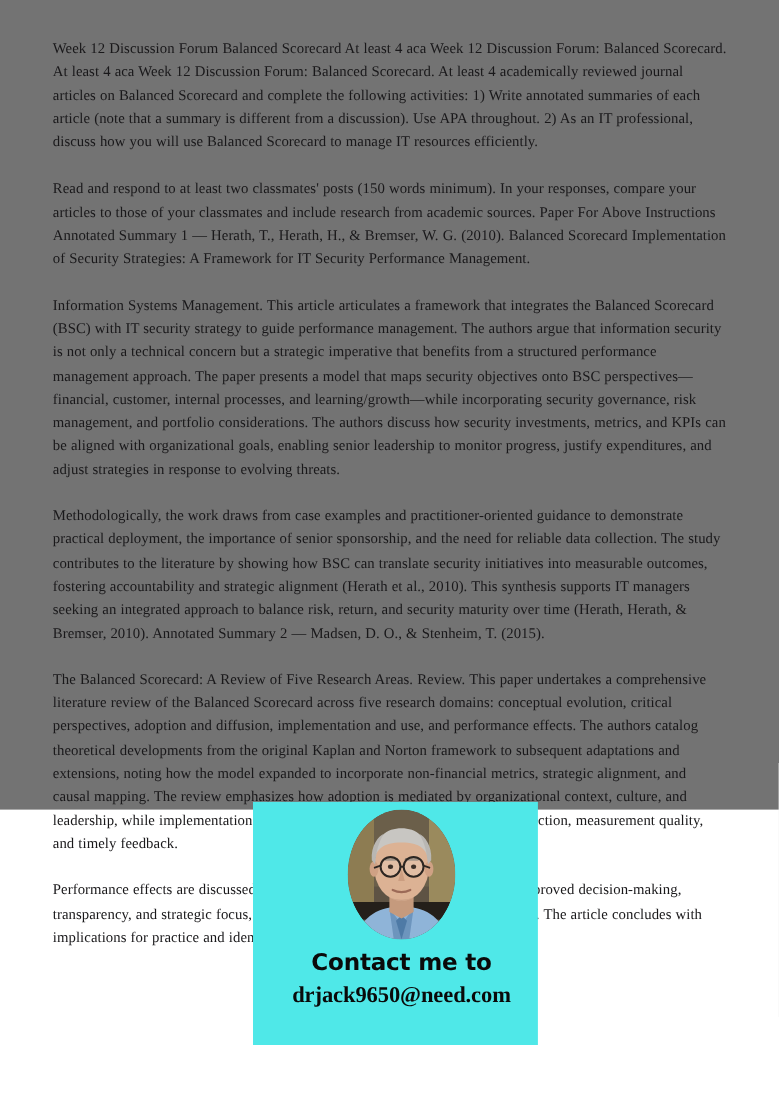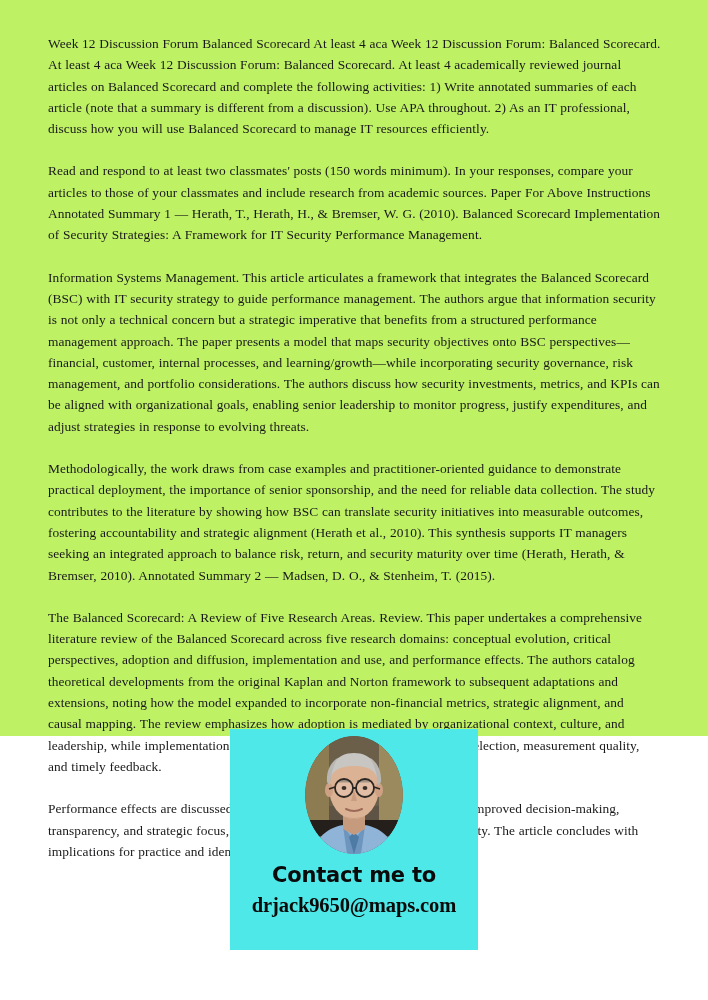--- a/index.html
+++ b/index.html
@@ -14,21 +14,21 @@
     overflow: hidden;
     font-family: "Liberation Serif", "DejaVu Serif", serif;
   }
 
   #document-page {
     position: absolute;
     left: 0;
     top: 0;
     width: 708px;
     height: 736px;
-    background: #bef264;
+    background: #737373;
   }
 
   #document-body {
     position: absolute;
     left: 48px;
     top: 33px;
     width: 613px;
   }
 
   .doc-paragraph {
@@ -47,20 +47,21 @@
     position: absolute;
     left: 230px;
     top: 729px;
     width: 248px;
     height: 221px;
     background: #4fe8e8;
     display: flex;
     flex-direction: column;
     align-items: center;
     overflow: hidden;
+    padding-left: 11px;
   }
 
   #contact-photo {
     margin-top: 7px;
     width: 98px;
     height: 118px;
     border-radius: 50% / 50%;
     overflow: hidden;
     position: relative;
     flex: none;
@@ -158,17 +159,17 @@
 
           <path d="M38 80 Q49 86 60 80 Q49 84 38 80 Z" fill="#c9a085"></path>
         </g>
       </svg>
     </div>
 
     <div id="contact-headline">
       <span>Contact me to</span>
     </div>
 
-    <div id="contact-email">drjack9650@maps.com</div>
+    <div id="contact-email">drjack9650@need.com</div>
 
   </div>
 
 </div>
 
 </body></html>

